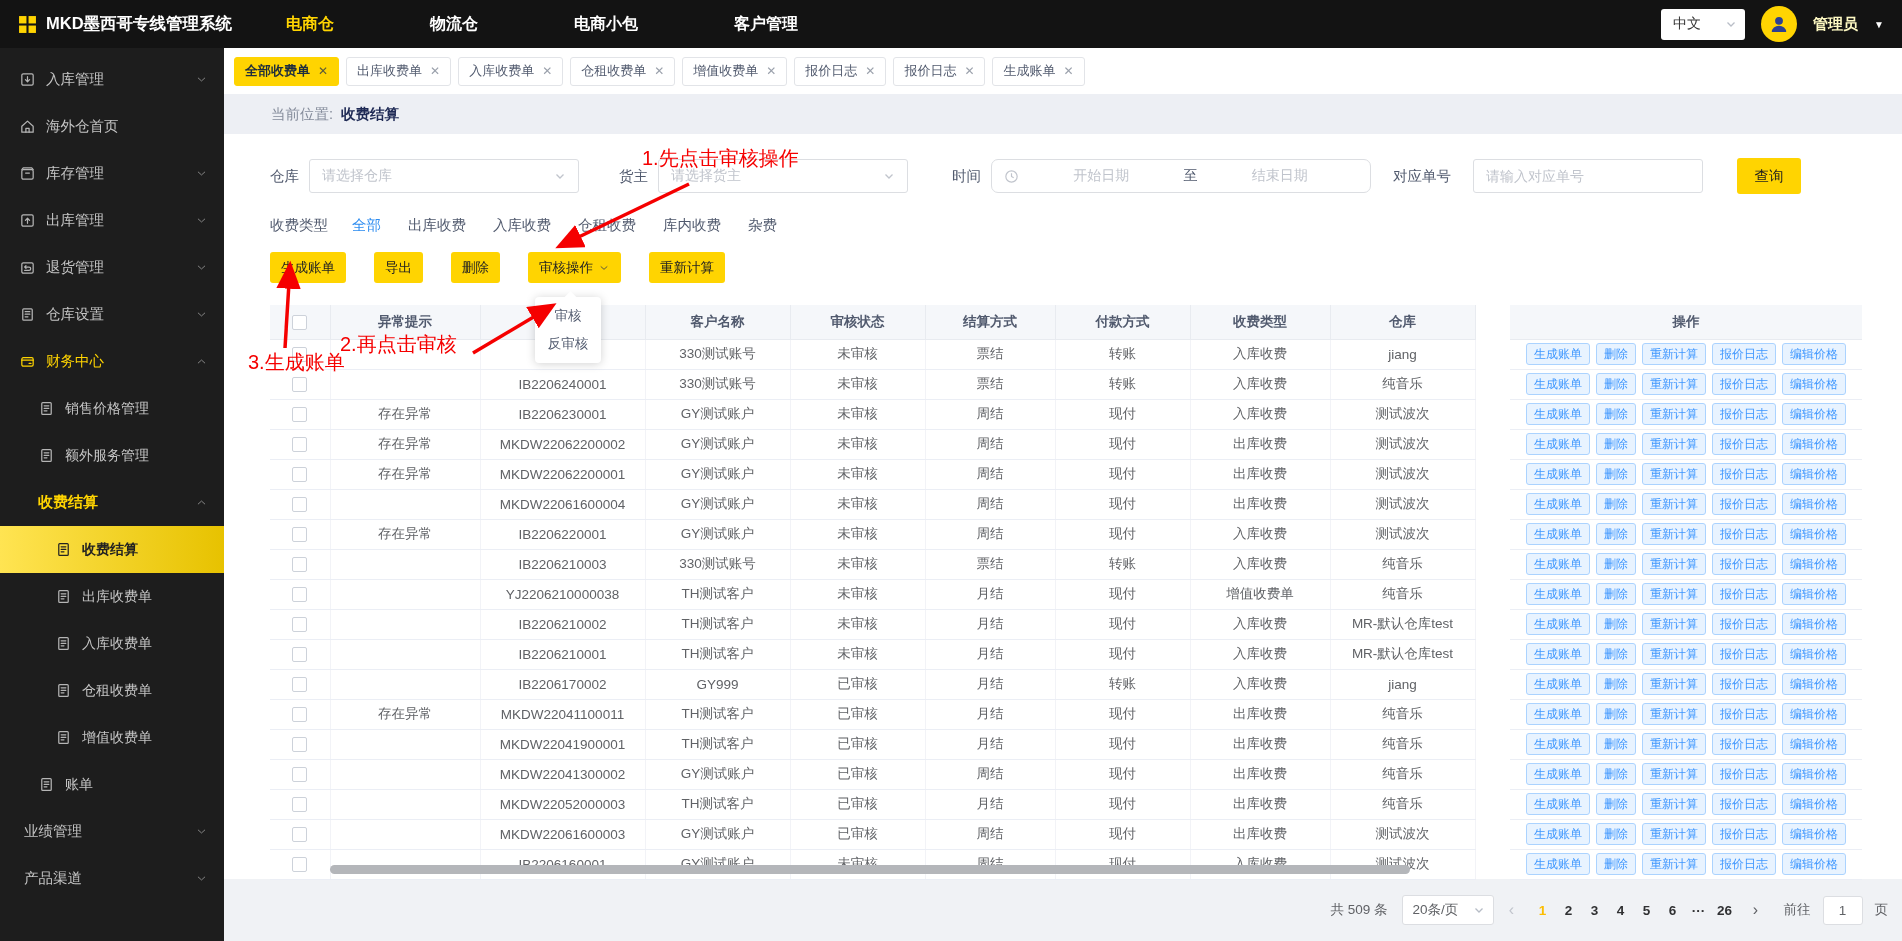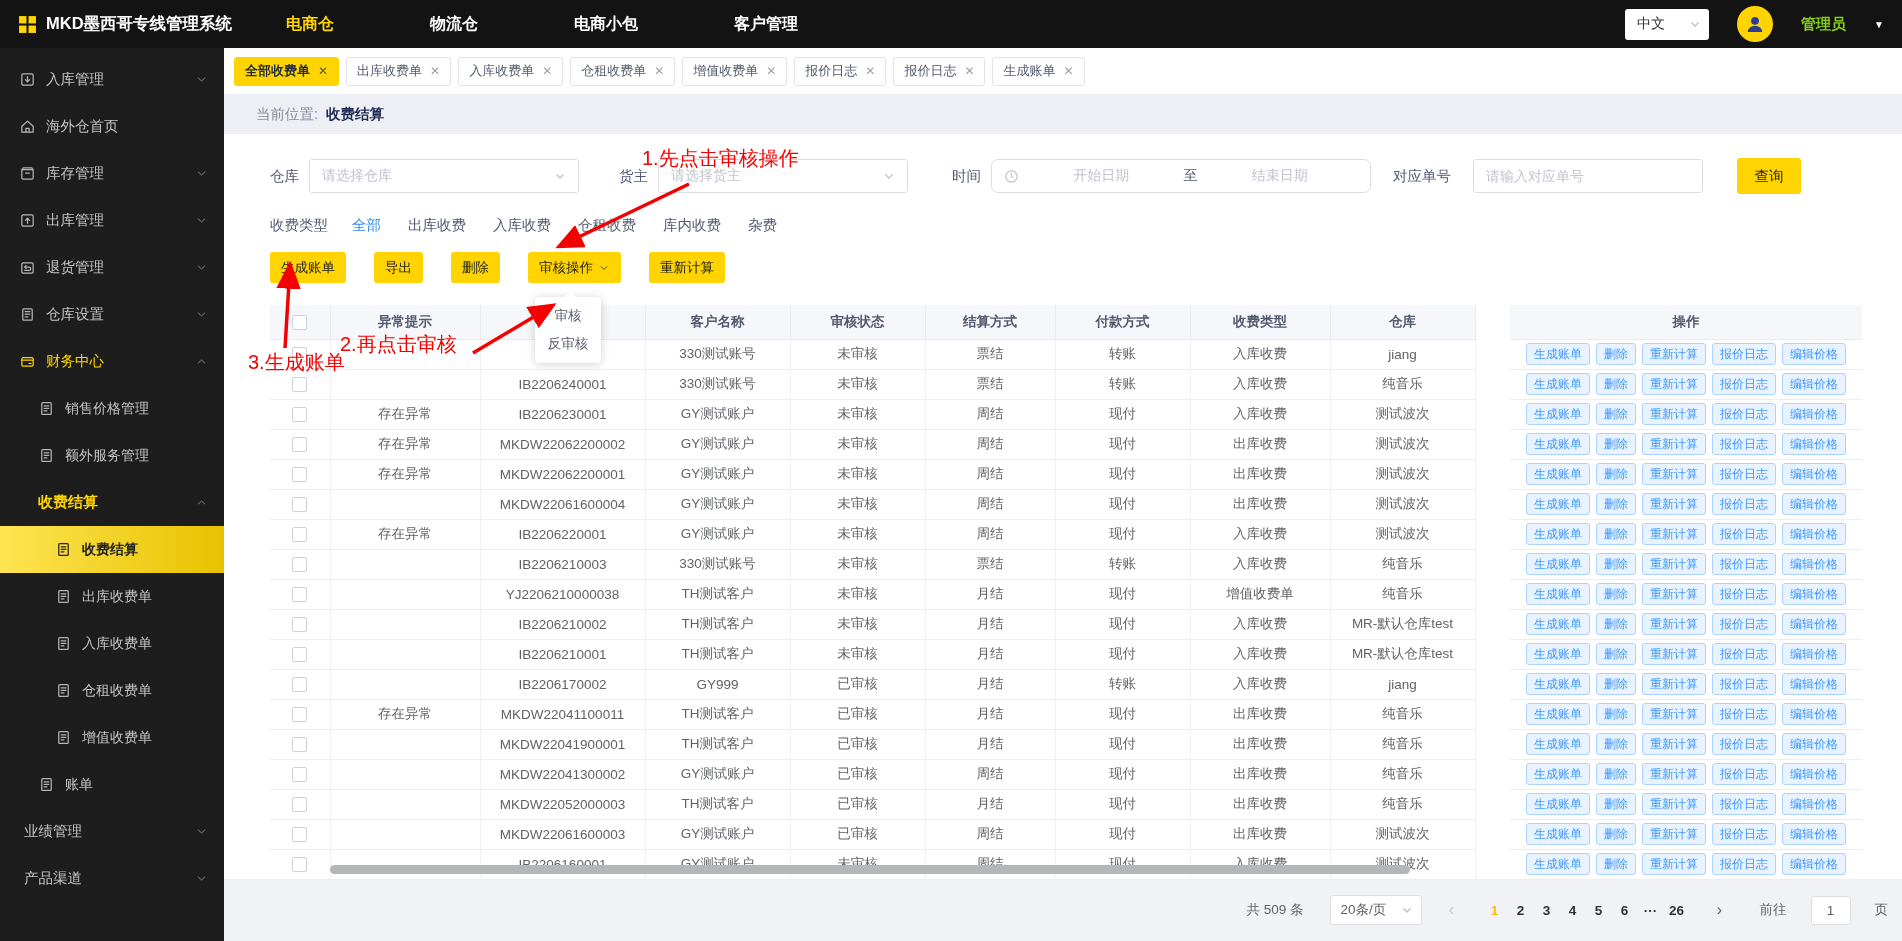--- a/index.html
+++ b/index.html
@@ -5,25 +5,25 @@
 *{margin:0;padding:0;box-sizing:border-box}
 html,body{width:1902px;height:941px;overflow:hidden;font-family:"Liberation Sans","DejaVu Sans",sans-serif}
 body{background:#f0f2f5}
 
 .topbar{height:48px;background:#131313;display:flex;align-items:center;padding:4px 18px}
 .logo{display:flex;margin-right:9px}
 .app-title{color:#fff;font-size:16.5px;font-weight:bold;margin-right:54px;white-space:nowrap}
 .topnav{display:flex;align-items:center}
 .nav-item{color:#fff;font-size:16px;font-weight:bold;margin-right:96px;cursor:pointer;white-space:nowrap}
 .nav-item.active{color:#ffd401}
-.top-right{margin-left:auto;display:flex;align-items:center;gap:28px}
+.top-right{margin-left:auto;display:flex;align-items:center;gap:16px}
 .lang-select{width:84px;height:31px;background:#fff;border-radius:3px;display:flex;align-items:center;justify-content:space-between;padding:0 8px 0 12px;font-size:14px;color:#333;cursor:pointer}
 .lang-select .chev{display:flex;color:#b9bec7}
 .avatar{width:36px;height:36px;border-radius:50%;background:#ffd401;display:flex;align-items:center;justify-content:center;cursor:pointer}
-.user{color:#84cc16;font-size:15px;font-weight:bold;cursor:pointer}
+.user{color:#fef9c3;font-size:15px;font-weight:bold;cursor:pointer}
 .caret{color:#fff;font-size:10px}
 
 .layout{display:flex;height:893px}
 .sidebar{width:224px;background:#1d1d1d;padding-top:8px;flex-shrink:0;overflow:hidden}
 .side-item{height:47px;display:flex;align-items:center;color:#c5c5c5;font-size:14.5px;padding-left:19px;padding-right:16px;cursor:pointer;white-space:nowrap}
 .side-item .ic{display:flex;margin-right:10px;color:#b5b5b5}
 .side-item .chev{margin-left:auto;color:#8a8a8a;display:flex}
 .side-item.noicon{padding-left:24px}
 .side-item.sub{padding-left:38px;font-size:14px}
 .side-item.subsub{padding-left:55px;font-size:14px}
@@ -32,21 +32,21 @@
 .side-item.hl .ic{color:#ffd401}
 .side-item.active{background:linear-gradient(90deg,#ffe452 0%,#e7c200 100%);color:#222;font-weight:bold}
 .side-item.active .ic{color:#222}
 
 .content{flex:1;position:relative;background:#f0f2f5;overflow:hidden}
 .tabbar{height:46px;background:#fff;display:flex;align-items:center;padding-left:10px;gap:7px}
 .tab{height:29px;padding:0 10px;display:inline-flex;align-items:center;gap:8px;background:#fff;border:1px solid #e2e4e8;border-radius:3px;font-size:13px;color:#515a6e;cursor:pointer;white-space:nowrap}
 .tab .x{font-size:12px;color:#9aa0ab}
 .tab.active{background:#ffd401;border-color:#ffd401;color:#1f2d3d;font-weight:bold}
 .tab.active .x{color:#5a5a3a}
-.breadcrumb{height:40px;background:#edeff4;display:flex;align-items:center;padding-left:32px;font-size:14.5px;color:#848b9a}
+.breadcrumb{height:40px;background:#edeff4;display:flex;align-items:center;padding-left:47px;font-size:14.5px;color:#848b9a}
 .breadcrumb b{color:#1f2a55;margin-left:8px;font-weight:bold}
 .main{background:#fff;height:745px;padding:24px 0 0 46px;position:relative}
 
 .filter-row{display:flex;align-items:center}
 .flabel{font-size:14.5px;color:#515a6e;margin-right:10px;white-space:nowrap}
 .sel{height:34px;border:1px solid #dcdee2;border-radius:3px;background:#fff;display:flex;align-items:center;justify-content:space-between;padding:0 12px;font-size:14px;color:#c0c4cc;cursor:pointer}
 .sel .chev{color:#c0c4cc;display:flex}
 .w270{width:270px}.w250{width:250px}
 .ml36{margin-left:40px}.ml44{margin-left:44px}.ml22{margin-left:22px}
 .daterange{width:380px;height:34px;border:1px solid #dcdee2;border-radius:7px;background:#fff;display:flex;align-items:center;padding:0 12px;font-size:14px;color:#c0c4cc}
@@ -73,21 +73,21 @@
 th:last-child,td:last-child{border-right:none}
 th.spacer,td.spacer{background:#fff;border-right:none;border-bottom:none}
 .cb{display:inline-block;width:15px;height:15px;border:1px solid #cdd2da;border-radius:2px;background:#fff;vertical-align:middle;cursor:pointer}
 .act-btn{display:inline-block;background:#e8f3ff;border:1px solid #abd3ff;color:#3d96ff;border-radius:3px;font-size:12px;line-height:1;padding:4px 7px;margin:0 3px;cursor:pointer;white-space:nowrap}
 .hscroll{position:absolute;left:60px;bottom:6px;width:1080px;height:9px;border-radius:5px;background:#b4b6ba;cursor:pointer}
 
 .audit-dd{position:absolute;left:311px;top:249px;width:66px;background:#fff;border-radius:4px;box-shadow:0 1px 10px rgba(0,0,0,.18);padding:5px 0;z-index:7}
 .audit-dd::before{content:"";position:absolute;top:-4px;left:31px;width:9px;height:9px;background:#fff;transform:rotate(45deg)}
 .dd-item{height:28px;line-height:28px;text-align:center;font-size:13.5px;color:#515a6e;cursor:pointer}
 
-.pagination{height:62px;display:flex;align-items:center;justify-content:flex-end;padding-right:14px;font-size:13.5px;color:#606266;gap:18px}
+.pagination{height:62px;display:flex;align-items:center;justify-content:flex-end;padding-right:14px;font-size:13.5px;color:#606266;gap:6px}
 .pg-total{margin-right:8px}
 .pg-size{width:92px;height:30px;background:#fff;border:1px solid #dcdee2;border-radius:3px;display:flex;align-items:center;justify-content:space-between;padding:0 8px 0 10px;cursor:pointer}
 .pg-size .chev{color:#b6bcc6;display:flex}
 .pg-arrow{width:24px;text-align:center;font-size:16px;color:#606266;cursor:pointer}
 .pg-arrow.prev{color:#c0c4cc}
 .pg-num{display:inline-block;min-width:26px;text-align:center;font-size:13.5px;font-weight:bold;color:#303133;cursor:pointer;padding:0 2px}
 .pg-num.active{color:#fcbd00}
 .pg-goto{margin-left:10px}
 .pg-input{width:40px;height:29px;border:1px solid #dcdee2;border-radius:3px;text-align:center;font-size:13.5px;color:#606266;margin:0 6px;outline:none;font-family:inherit}
 

